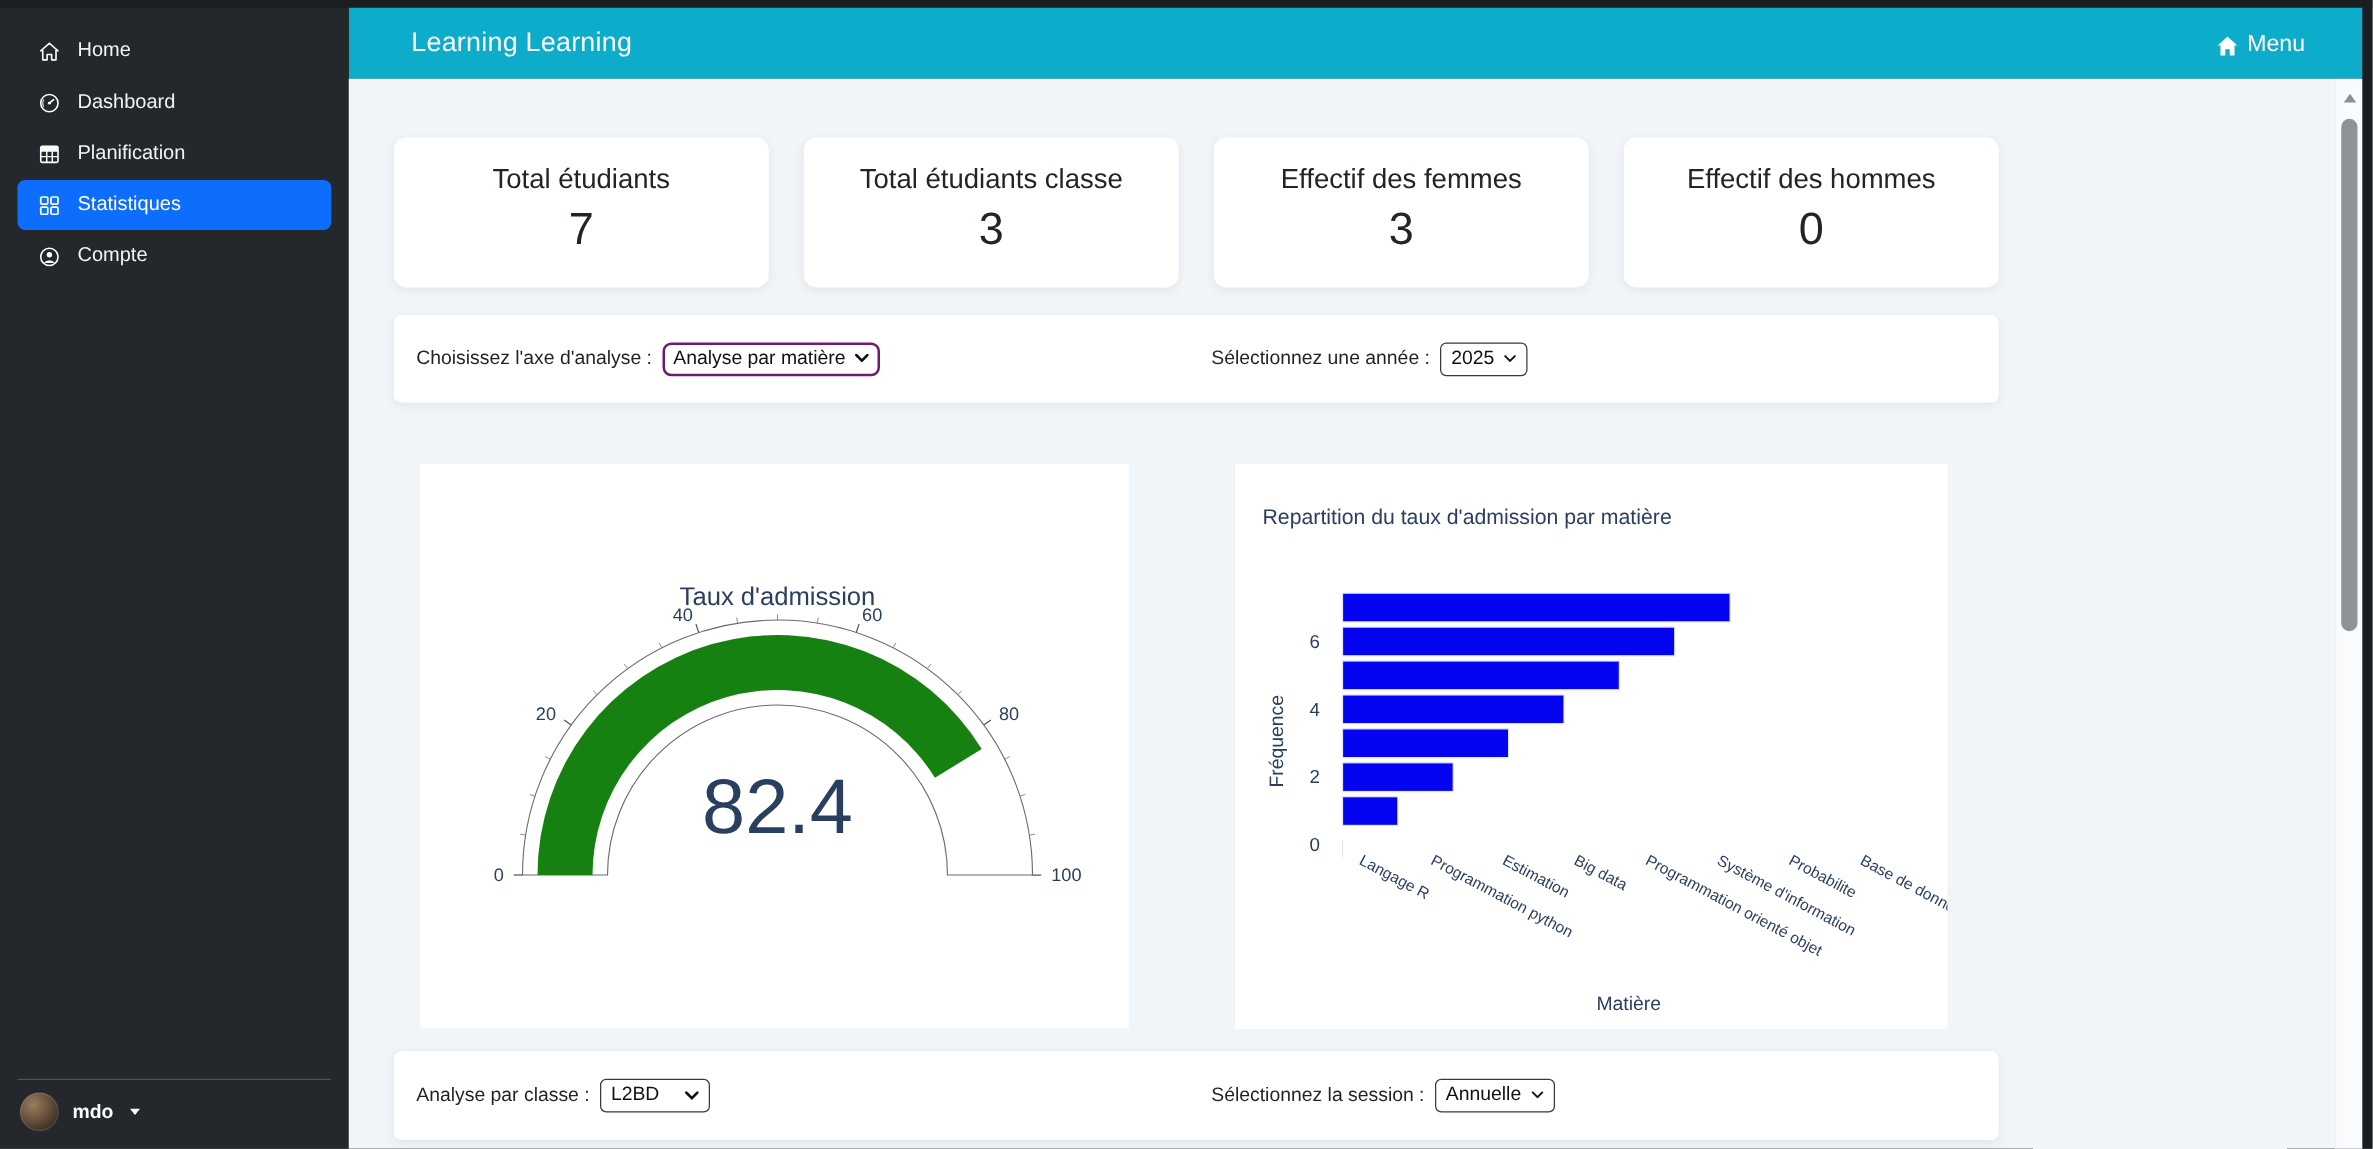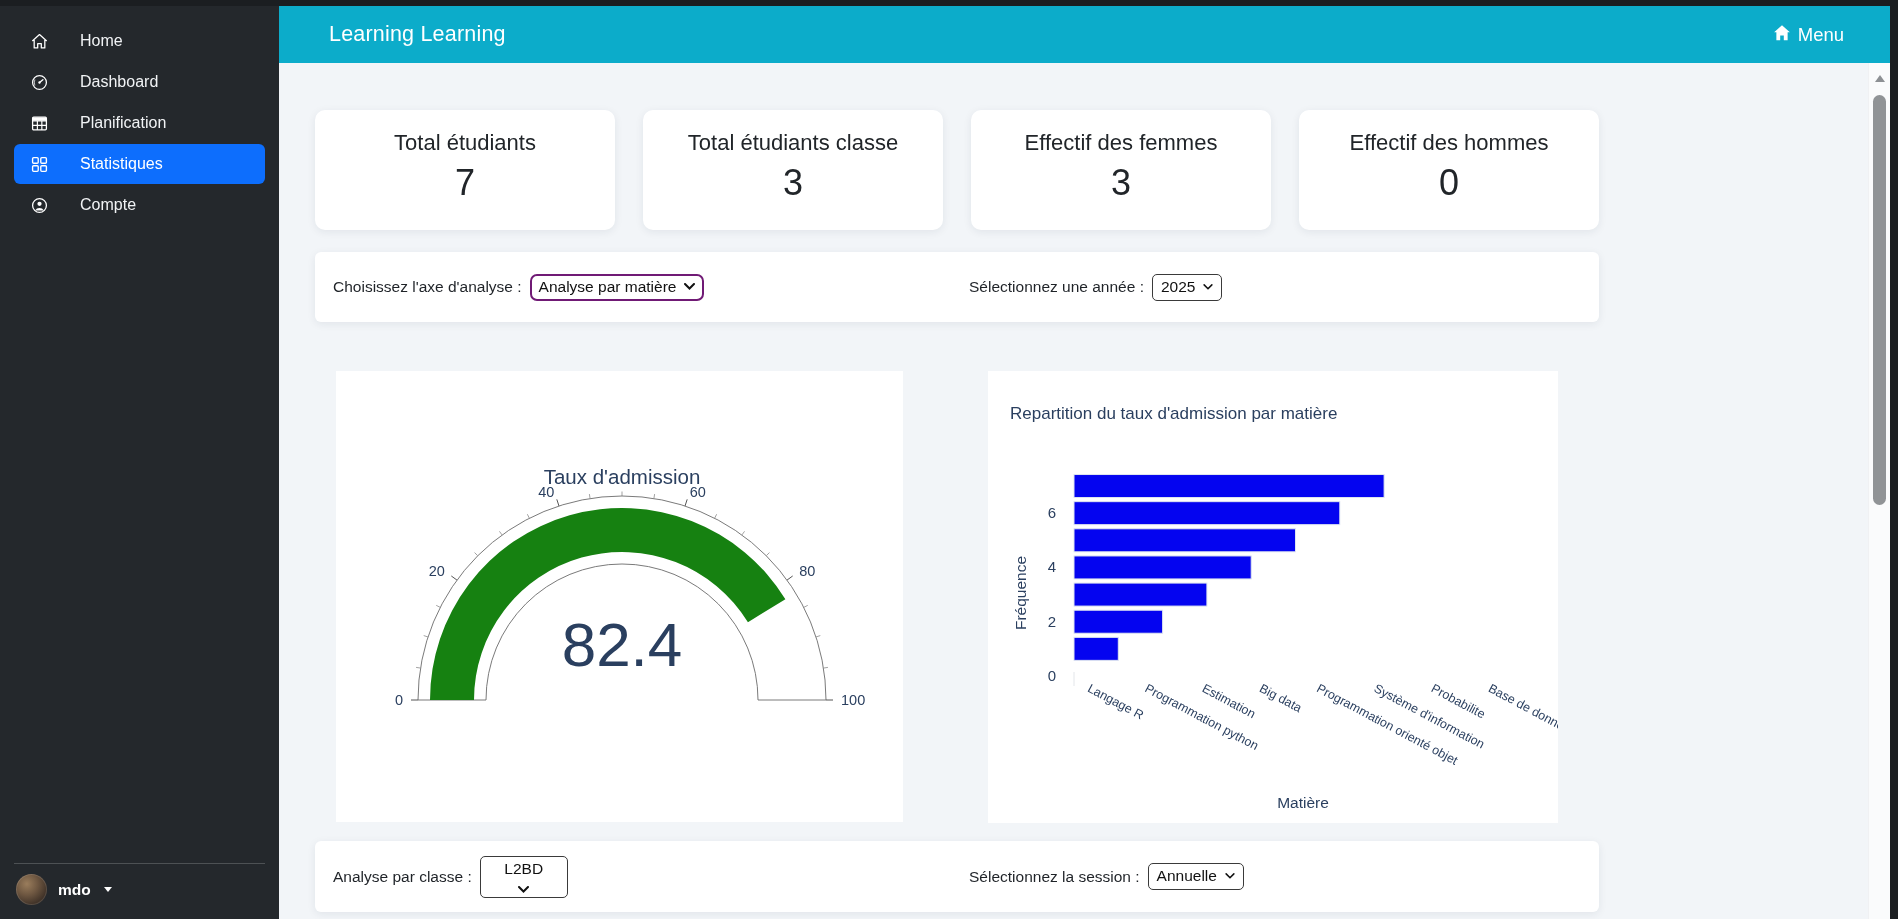--- a/index.html
+++ b/index.html
@@ -15,21 +15,21 @@
   .frame-right { position:absolute; top:0; right:0; width:8px; height:919px; background:#1b1e21; z-index:40; }
 
   .app { display:flex; width:1898px; height:919px; padding-top:6px; }
 
   
   .sidebar {
     width:279px; height:913px; background:#24282c; position:relative;
     padding-top:14px; flex:0 0 279px;
   }
   .nav-item {
-    display:flex; align-items:center; gap:32px;
+    display:flex; align-items:center; gap:14px;
     margin:1px 14px; padding:8px 16px; height:40px;
     color:#f1f3f5; font-size:16px; border-radius:6px; cursor:pointer;
   }
   .nav-item.active { background:#0d6efd; color:#fff; }
   .nav-item .ic { width:18px; height:18px; display:inline-flex; align-items:center; justify-content:center; }
   .nav-item svg { display:block; }
 
   .sidebar-footer {
     position:absolute; left:0; right:0; bottom:0;
     border-top:1px solid #4d5154; margin:0 14px; padding:10px 2px 14px;
@@ -44,21 +44,21 @@
   .caret-down { width:0; height:0; border-left:4.5px solid transparent; border-right:4.5px solid transparent; border-top:5px solid #fff; margin-left:2px; }
 
   
   .main { flex:1; display:flex; flex-direction:column; margin-right:8px; min-width:0; }
 
   .topbar {
     height:57px; background:#0cacca; display:flex; align-items:center;
     color:#fff; flex:0 0 57px;
   }
   .topbar-title { margin-left:50px; font-size:21.5px; font-weight:400; letter-spacing:.2px; }
-  .topbar-menu { margin-left:auto; margin-right:46px; display:flex; align-items:flex-start; gap:7px; font-size:18.5px; cursor:pointer; }
+  .topbar-menu { margin-left:auto; margin-right:46px; display:flex; align-items:flex-end; gap:7px; font-size:18.5px; cursor:pointer; }
 
   .content { flex:1; background:#f2f5f8; position:relative; overflow:hidden; }
   .container { width:1284px; margin-left:36px; }
 
   
   .scrollbar { position:absolute; top:0; right:0; width:22px; height:856px; background:#fafbfc; border-left:1px solid #f0f1f3; }
   .scroll-arrow { width:0; height:0; border-left:5px solid transparent; border-right:5px solid transparent; border-bottom:7px solid #8d9094; margin:12px auto 6px; cursor:pointer; }
   .scroll-thumb { position:absolute; top:32px; left:4px; width:13px; height:410px; background:#909396; border-radius:7px; cursor:pointer; }
 
   
@@ -78,21 +78,21 @@
   .filter-card.bottom { margin-top:18px; height:71px; }
   .fgroup { display:flex; align-items:center; gap:8px; margin-left:18px; }
   .fgroup.right { position:absolute; left:654px; margin-left:0; }
   .flabel { font-size:15.5px; color:#1f2328; }
   .sel {
     display:inline-flex; align-items:center; gap:8px; background:#fff;
     border:1.5px solid #3a3a3a; border-radius:5px; padding:3px 8px 4px;
     font-size:15.5px; color:#111; cursor:pointer; white-space:nowrap;
   }
   .sel.strong { border:2px solid #701a75; border-radius:7px; padding:2px 7px 3px; }
-  .sel.wide { min-width:88px; justify-content:space-between;flex-direction:column; }
+  .sel.wide { min-width:88px; justify-content:space-between; }
   .sel svg { display:block; }
 
   
   .charts-row { display:flex; margin-top:49px; }
   .panel { background:#fff; }
   .panel.gauge-panel { width:567px; height:451px; margin-left:21px; }
   .panel.bar-panel { width:570px; height:452px; margin-left:85px; }
   .panel svg { display:block; }
   svg text { font-family:"Liberation Sans", sans-serif; }
 </style>

